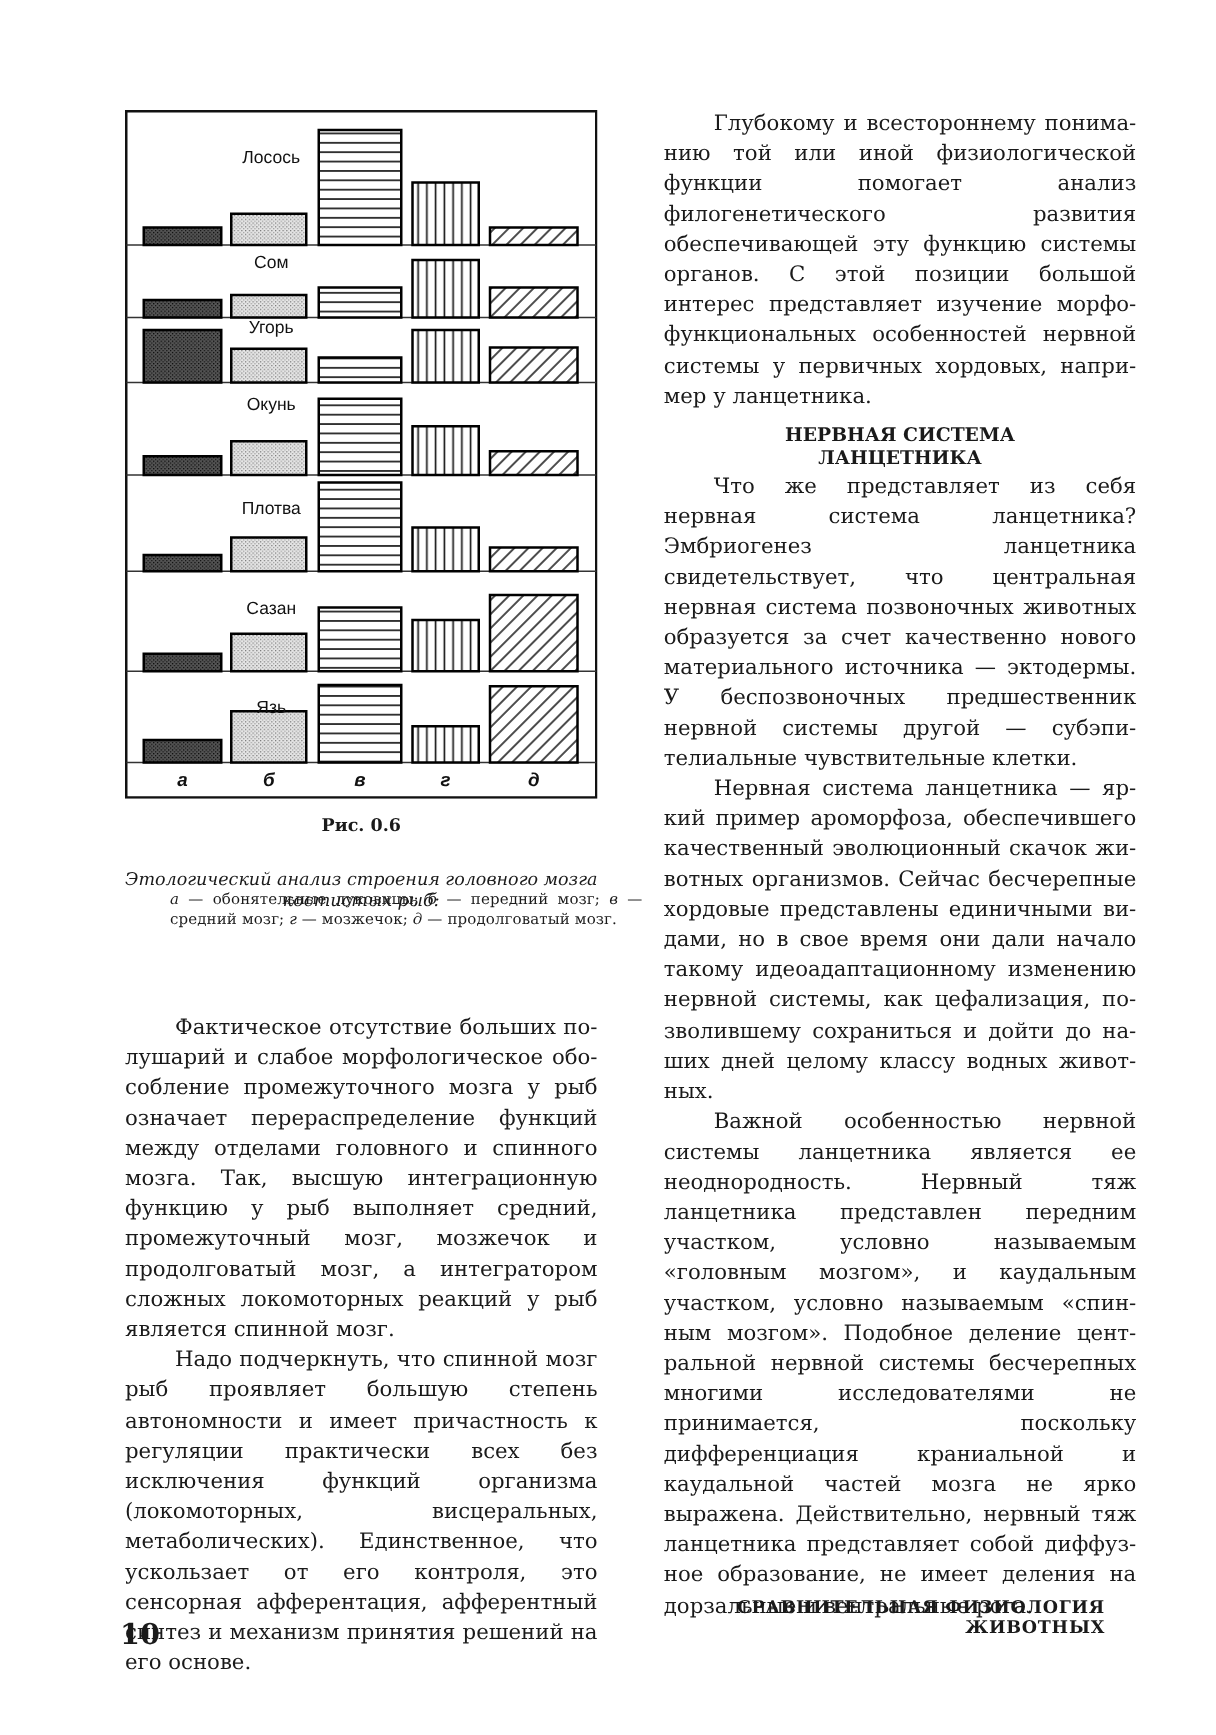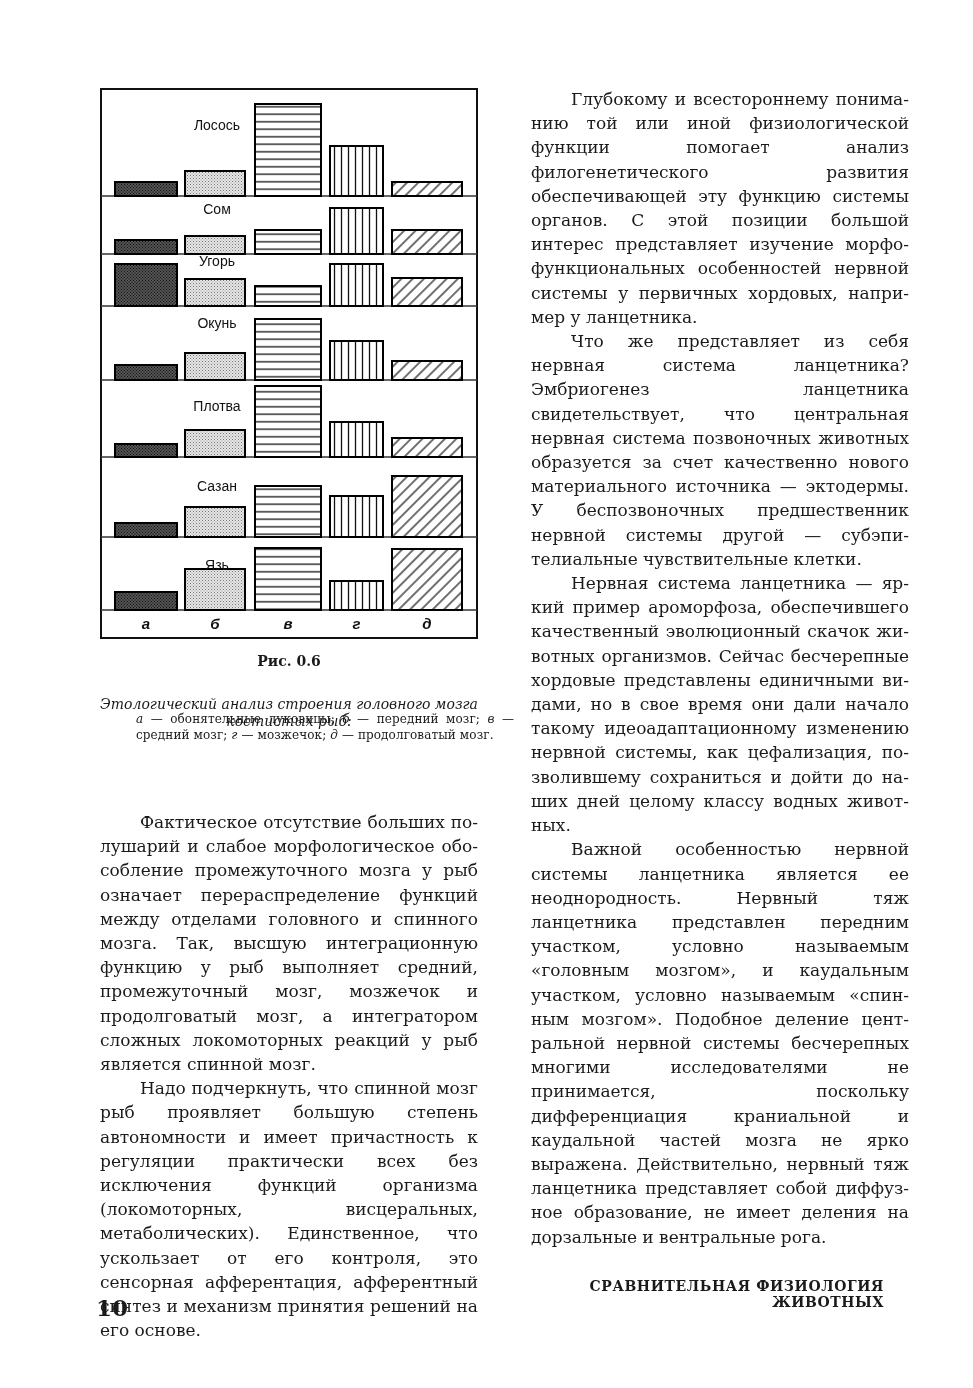--- a/index.html
+++ b/index.html
@@ -132,19 +132,20 @@
   <span><i>д</i> — <span>продолговатый мозг.</span></span>
 </div>
 
 <div class="col" id="left-col">
   <p>Фактическое отсутствие больших по­лушарий и слабое морфологическое обо­собление промежуточного мозга у рыб оз­начает перераспределение функций меж­ду отделами головного и спинного мозга. Так, высшую интеграционную функцию у рыб выполняет средний, промежуточ­ный мозг, мозжечок и продолговатый мозг, а интегратором сложных локомотор­ных реакций у рыб является спинной мозг.</p>
   <p>Надо подчеркнуть, что спинной мозг рыб проявляет большую степень автоном­ности и имеет причастность к регуляции практически всех без исключения функ­ций организма (локомоторных, висцераль­ных, метаболических). Единственное, что ускользает от его контроля, это сенсорная афферентация, афферентный синтез и ме­ханизм принятия решений на его основе.</p>
 </div>
 
 <div class="col" id="right-col">
   <p>Глубокому и всестороннему понима­нию той или иной физиологической функ­ции помогает анализ филогенетического развития обеспечивающей эту функцию системы органов. С этой позиции большой интерес представляет изучение морфо­функциональных особенностей нервной системы у первичных хордовых, напри­мер у ланцетника.</p>
+  <p id="section-heading"><span>НЕРВНАЯ СИСТЕМА</span><br><span>ЛАНЦЕТНИКА</span></p>
   <p>Что же представляет из себя нервная система ланцетника? Эмбриогенез лан­цетника свидетельствует, что централь­ная нервная система позвоночных жи­вотных образуется за счет качественно нового материального источника — экто­дермы. У беспозвоночных предшествен­ник нервной системы другой — субэпи­телиальные чувствительные клетки.</p>
   <p>Нервная система ланцетника — яр­кий пример ароморфоза, обеспечившего качественный эволюционный скачок жи­вотных организмов. Сейчас бесчерепные хордовые представлены единичными ви­дами, но в свое время они дали начало такому идеоадаптационному изменению нервной системы, как цефализация, по­зволившему сохраниться и дойти до на­ших дней целому классу водных живот­ных.</p>
   <p>Важной особенностью нервной систе­мы ланцетника является ее неоднород­ность. Нервный тяж ланцетника представ­лен передним участком, условно называе­мым «головным мозгом», и каудальным участком, условно называемым «спин­ным мозгом». Подобное деление цент­ральной нервной системы бесчерепных многими исследователями не принимает­ся, поскольку дифференциация крани­альной и каудальной частей мозга не ярко выражена. Действительно, нервный тяж ланцетника представляет собой диффуз­ное образование, не имеет деления на дор­зальные и вентральные рога.</p>
 </div>
 
 <div id="page-number">10</div>
 <div id="running-title">СРАВНИТЕЛЬНАЯ ФИЗИОЛОГИЯ ЖИВОТНЫХ</div>
 
 </body></html>

